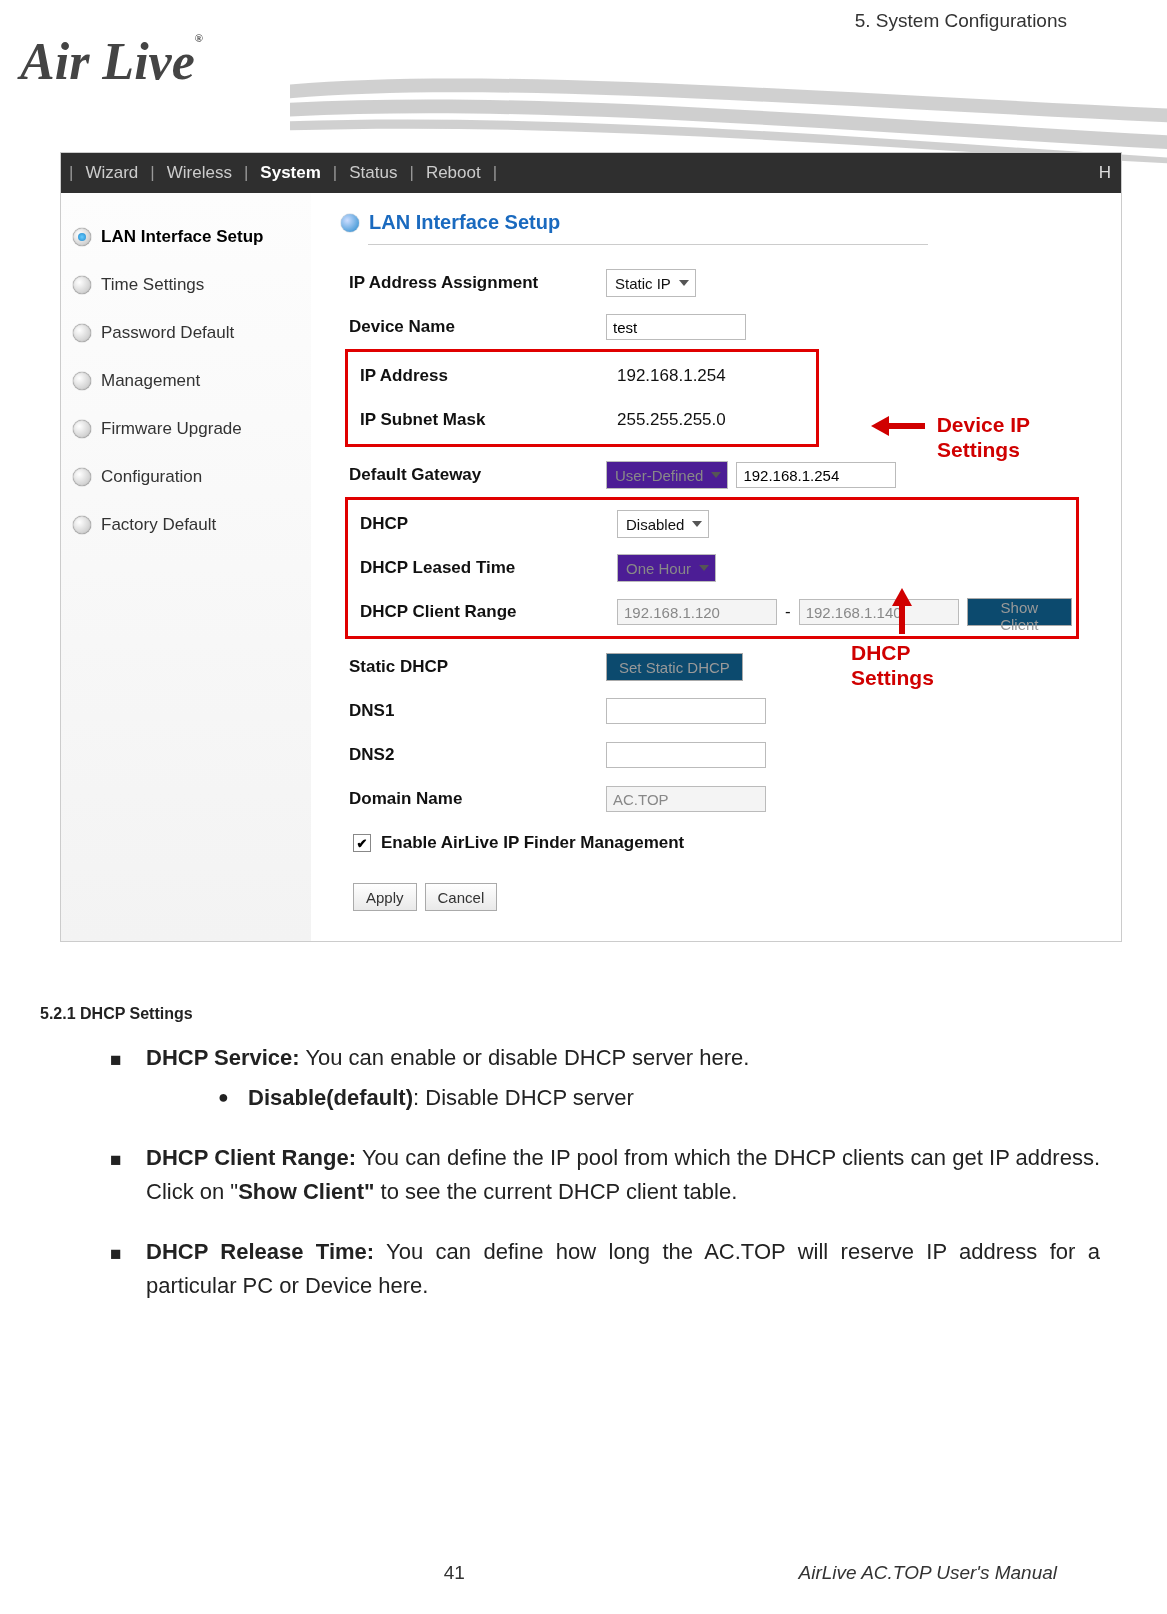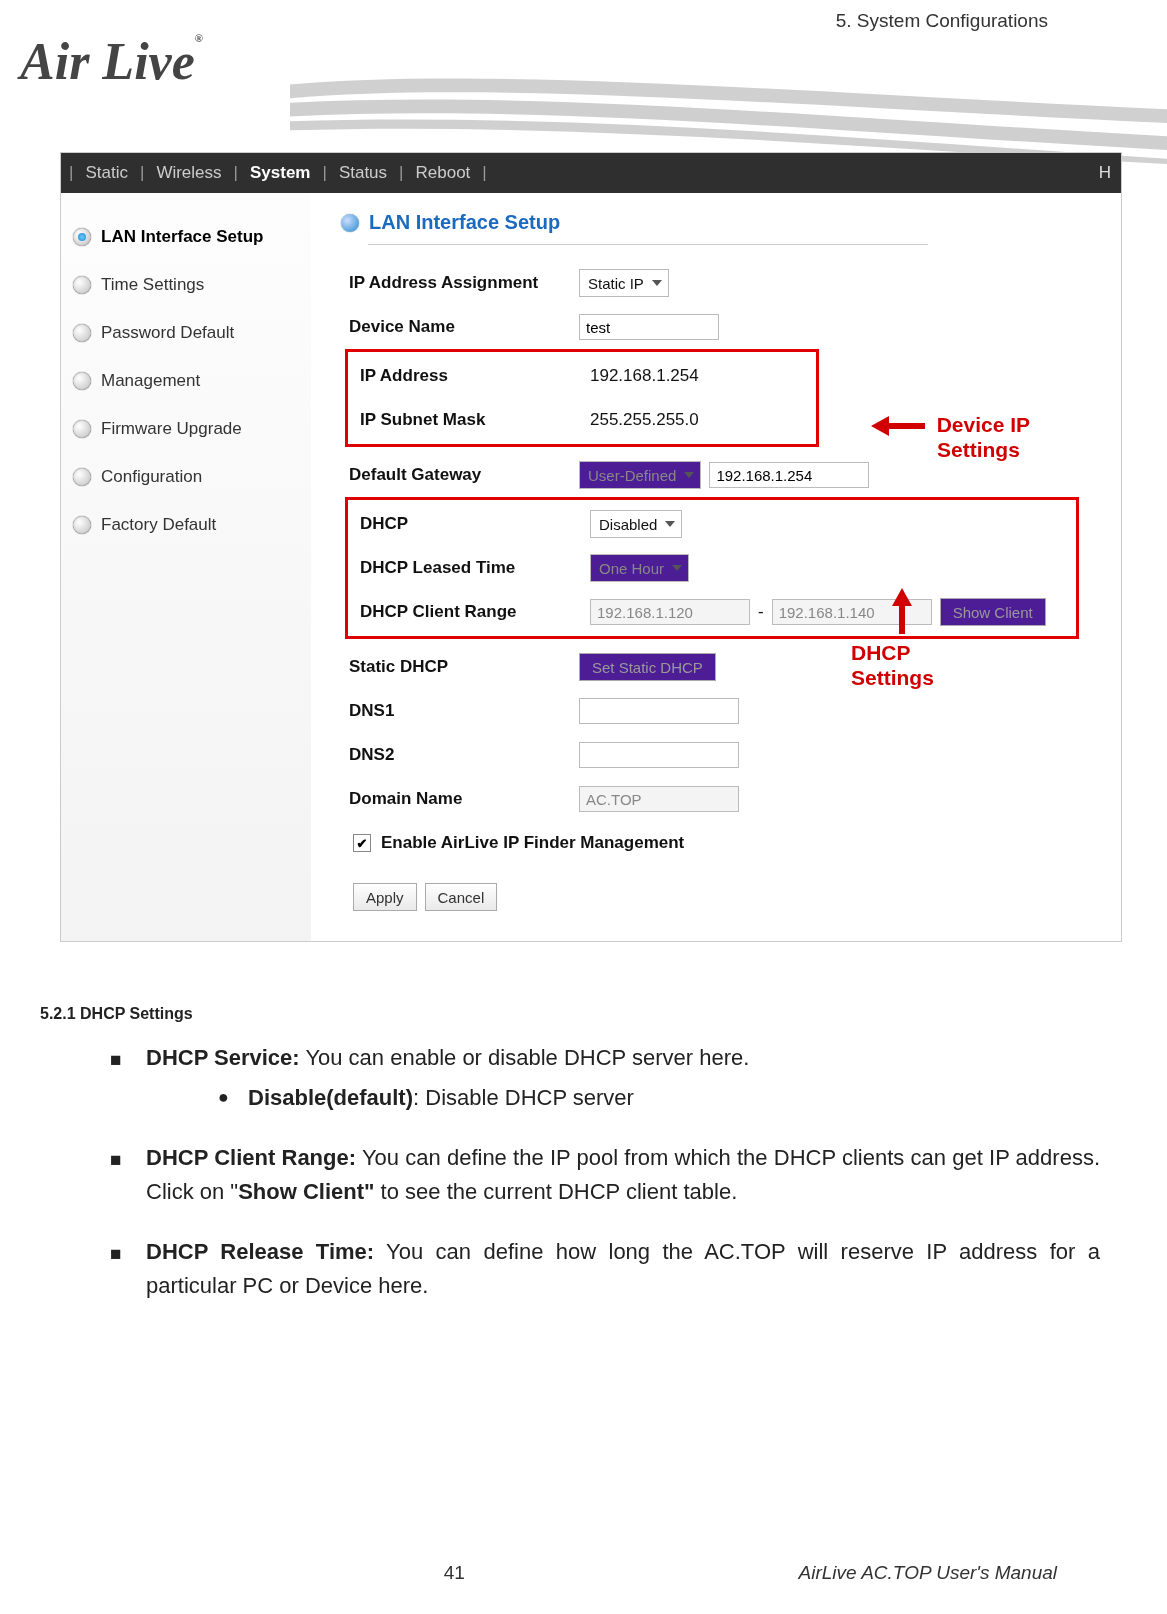--- a/index.html
+++ b/index.html
@@ -8,21 +8,21 @@
     font-family: Arial, Helvetica, sans-serif;
     background: #fff;
     color: #000;
     width: 1167px;
   }
   .page {
     width: 1167px;
     min-height: 1614px;
     position: relative;
     box-sizing: border-box;
-    padding: 0 39px 40px 40px;
+    padding: 0 20px 40px 40px;
   }
   .header-row {
     display: flex;
     justify-content: flex-end;
     padding: 10px 80px 0 0;
     font-size: 19px;
     color: #333;
   }
   .logo-row {
     position: relative;
@@ -115,42 +115,42 @@
   .form-row {
     display: grid;
     grid-template-columns: 230px 1fr;
     align-items: center;
     min-height: 44px;
     font-size: 17px;
     font-weight: bold;
     color: #111;
     margin-left: 8px;
   }
-  .form-row .val { font-weight: normal; display:flex; align-items:center; gap:8px; }
+  .form-row .val { font-weight: normal; display:flex; align-items:center; gap:8px;margin-left:27px; }
   .ctrl-input {
     border:1px solid #bbb; background:#fff; height:26px; padding:0 6px;
     font-size:15px; box-sizing:border-box;
   }
   .ctrl-input.sm { width:140px; }
   .ctrl-input.md { width:160px; }
   .ctrl-input[disabled] { background:#f4f4f4; color:#888; }
   .select {
     border:1px solid #bbb; background:#fff; height:26px; display:inline-flex; align-items:center;
     padding:0 24px 0 8px; font-size:15px; position:relative;
   }
   .select::after {
     content:""; position:absolute; right:6px; top:50%; transform:translateY(-50%);
     border-left:5px solid transparent; border-right:5px solid transparent; border-top:6px solid #555;
   }
   .select[disabled] { background:#4c1d95; color:#888; }
   .btn {
     border:1px solid #aaa; background:linear-gradient(#fff,#e9e9e9);
     height:28px; padding:0 12px; font-size:15px; color:#333;
   }
-  .btn[disabled]{ color:#999; background:#4c1d95; }
+  .btn[disabled]{ color:#999; background:#0c4a6e; }
   .checkbox {
     width:16px; height:16px; border:1px solid #888; display:inline-flex; align-items:center; justify-content:center;
     background:#fff; font-size:13px; color:#000;
   }
   .redbox { border:3px solid #e00000; padding:2px 4px; margin-left:4px; }
 
   .annotation {
     position:absolute; color:#d00000; font-weight:bold; font-size:21px; line-height:1.2;
   }
   .arrow-left {
@@ -198,21 +198,21 @@
         <path d="M0 30 C 200 10, 500 40, 900 60 L 900 75 C 500 55, 200 25, 0 45 Z" fill="#aaa" opacity="0.55"></path>
         <path d="M0 50 C 250 35, 550 70, 900 90 L 900 105 C 550 85, 250 50, 0 65 Z" fill="#888" opacity="0.4"></path>
         <path d="M0 70 C 300 60, 600 95, 900 115 L 900 120 C 600 105, 300 70, 0 80 Z" fill="#777" opacity="0.35"></path>
       </svg>
     </div>
   </div>
 
   <div class="screenshot">
     <div class="navbar">
       <span class="sep">|</span>
-      <span class="item">Static</span>
+      <span class="item">Wizard</span>
       <span class="sep">|</span>
       <span class="item">Wireless</span>
       <span class="sep">|</span>
       <span class="item active">System</span>
       <span class="sep">|</span>
       <span class="item">Status</span>
       <span class="sep">|</span>
       <span class="item">Reboot</span>
       <span class="sep">|</span>
       <span class="right">H</span>

